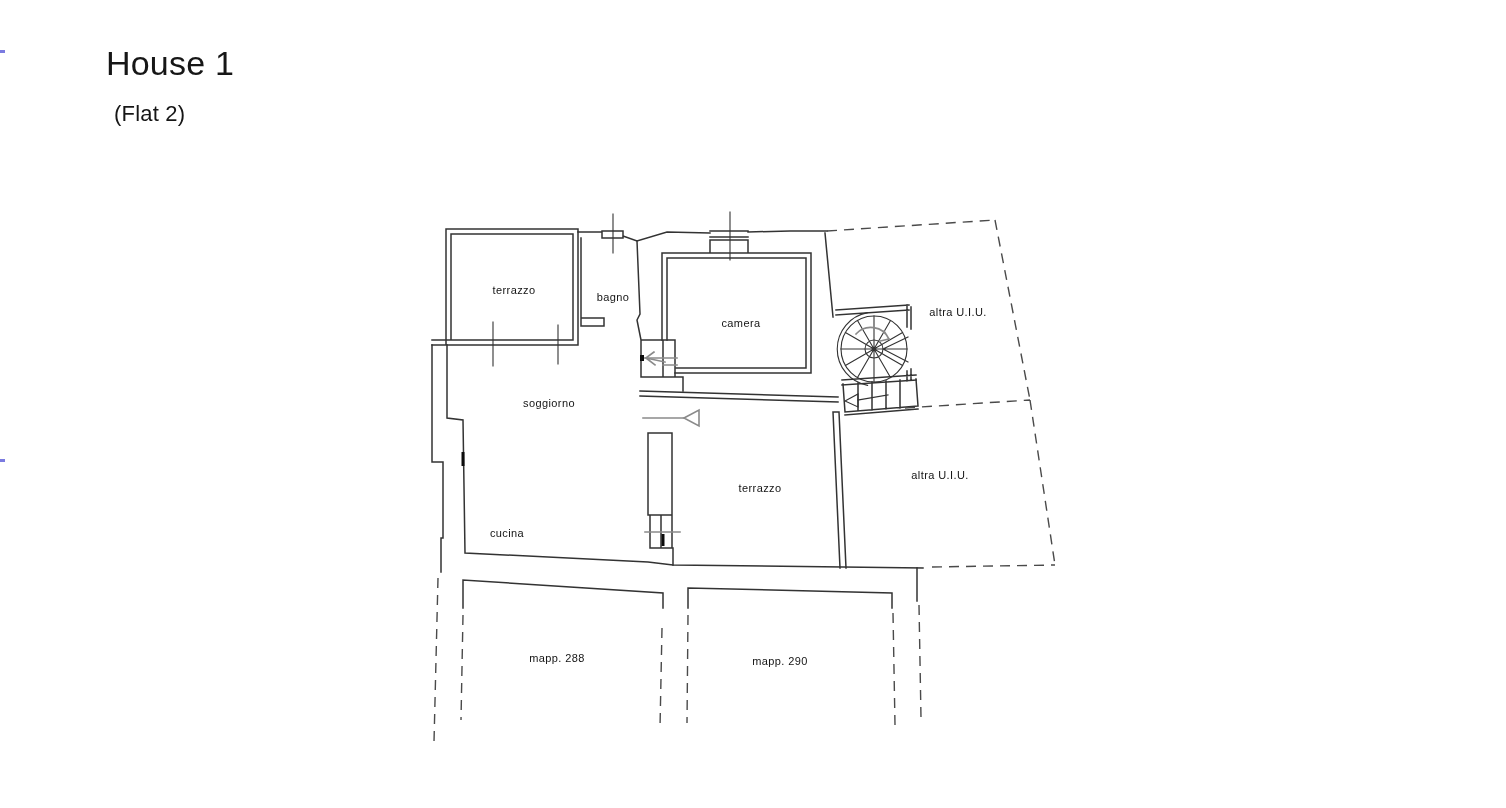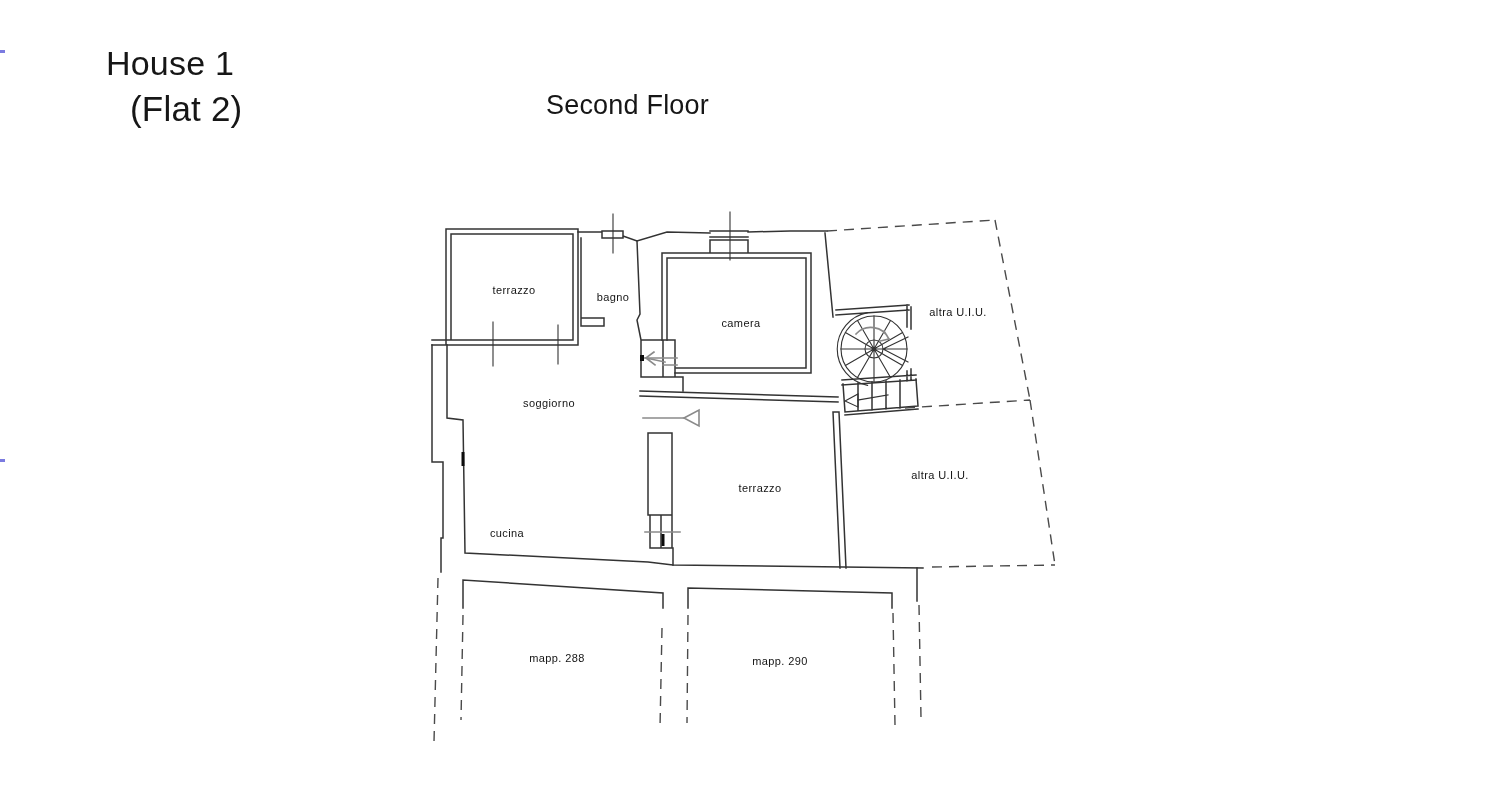--- a/index.html
+++ b/index.html
@@ -2,40 +2,39 @@
 <html style="--wall: #333333; --sec: #8a8a8a; --dash: #4a4a4a; --lbl: #141414; --edge: #7b7be0; --bg: #ffffff;"><head>
 <meta charset="utf-8">
 <style>
   html,body{margin:0;padding:0;background:#ffffff;}
   .canvas{
     position:relative;width:1506px;height:808px;background:var(--bg,#ffffff);
     font-family:"Liberation Sans","DejaVu Sans",sans-serif;overflow:hidden;
   }
   .hdr{position:absolute;color:#161616;white-space:nowrap;letter-spacing:0.2px;}
   .hdr.title{left:106px;top:44px;font-size:34px;}
-  .hdr.subtitle{left:114px;top:89px;font-size:35px;margin-left:16px;}
+  .hdr.subtitle{left:114px;top:101px;font-size:22px;}
   .hdr.floor{left:546px;top:90px;font-size:27px;}
   .hdr.hnote{left:546px;top:136px;font-size:27px;}
   .edge-mark{position:absolute;left:0;width:5px;height:3px;background:var(--edge,#7b7be0);}
   svg{position:absolute;left:0;top:0;}
   .w{stroke:var(--wall,#333333);stroke-width:1.5;fill:none;stroke-linecap:square;}
   .wt{stroke:var(--wall,#333333);stroke-width:1.1;fill:none;stroke-linecap:square;}
   .sec{stroke:var(--sec,#8a8a8a);stroke-width:1.6;fill:none;stroke-linecap:square;}
   .dash{stroke:var(--dash,#4a4a4a);stroke-width:1.4;fill:none;stroke-dasharray:10 7;stroke-linecap:butt;}
   .jamb{stroke:#0c0c0c;stroke-width:3;fill:none;}
   .lbl{font-family:"Liberation Sans","DejaVu Sans",sans-serif;font-size:11px;fill:var(--lbl,#141414);text-anchor:middle;letter-spacing:0.4px;}
 </style>
 </head>
 <body>
 
 <div class="canvas">
 
   <div class="hdr title">House 1</div>
   <div class="hdr subtitle">(Flat 2)</div>
-  <div class="hdr floor">Second Floor</div>
 
   <div class="edge-mark" style="top:50px"></div>
   <div class="edge-mark" style="top:459px"></div>
 
   <svg width="1506" height="808" viewBox="0 0 1506 808">
 
     <g>
       <path class="w" d="M446 229 H578 V345 H432 M446 229 V345 M451 234 H573 V340 H432 M451 234 V340"></path>
       <path class="wt" d="M493 322 V366 M558 325 V364"></path>
     </g>

